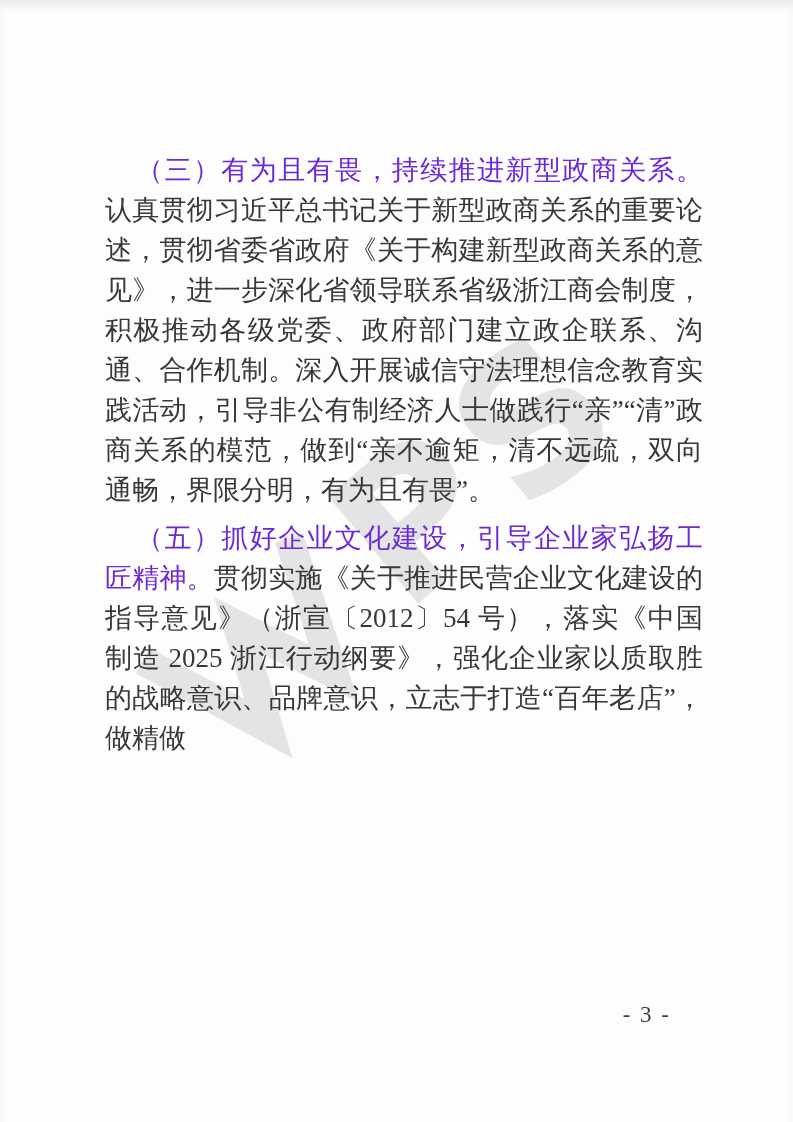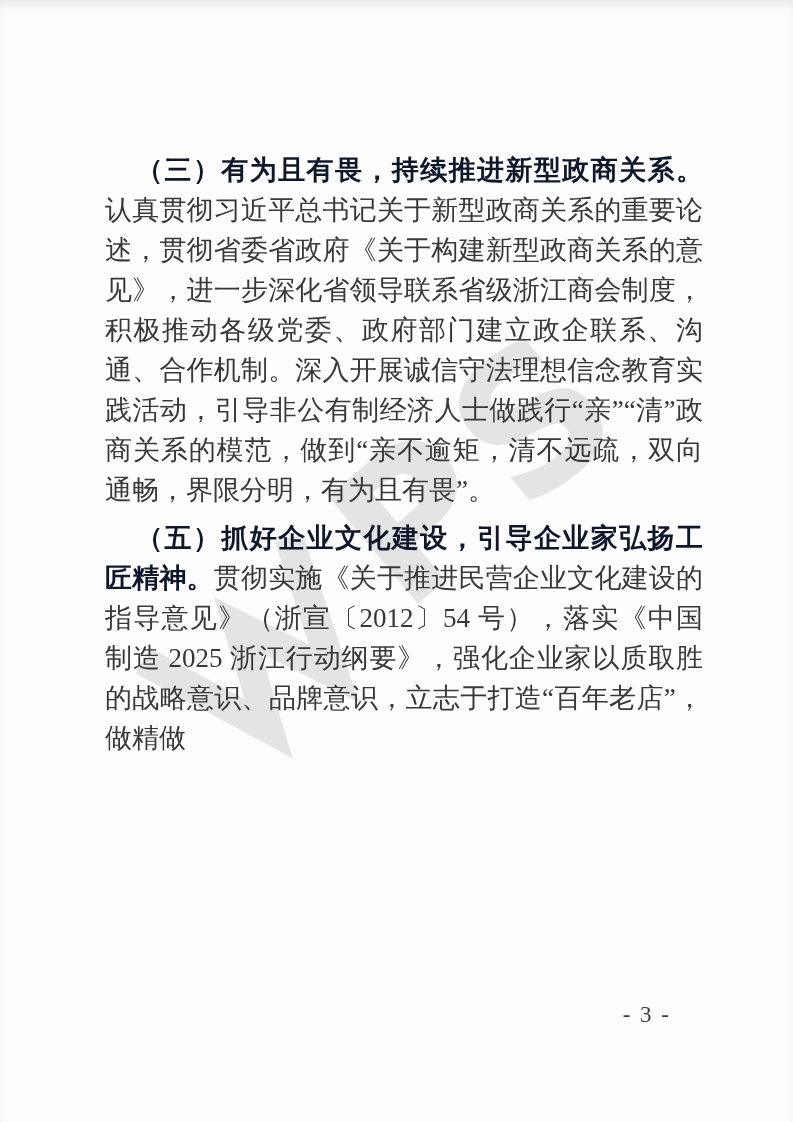--- a/index.html
+++ b/index.html
@@ -63,22 +63,22 @@
   }
   .para {
     margin: 0;
     padding: 0;
   }
   .para.section {
     text-indent: 1.15em;
     margin-top: 8px;
   }
   .run-bold {
-    font-weight: bold;
-    color: #0f172a;
+    font-weight: normal;
+    color: #6d28d9;
   }
   
   .page-number {
     position: absolute;
     top: 1002px;
     right: 122px;
     font-size: 23px;
     letter-spacing: 2px;
     color: #3f3f3f;
     z-index: 1;

